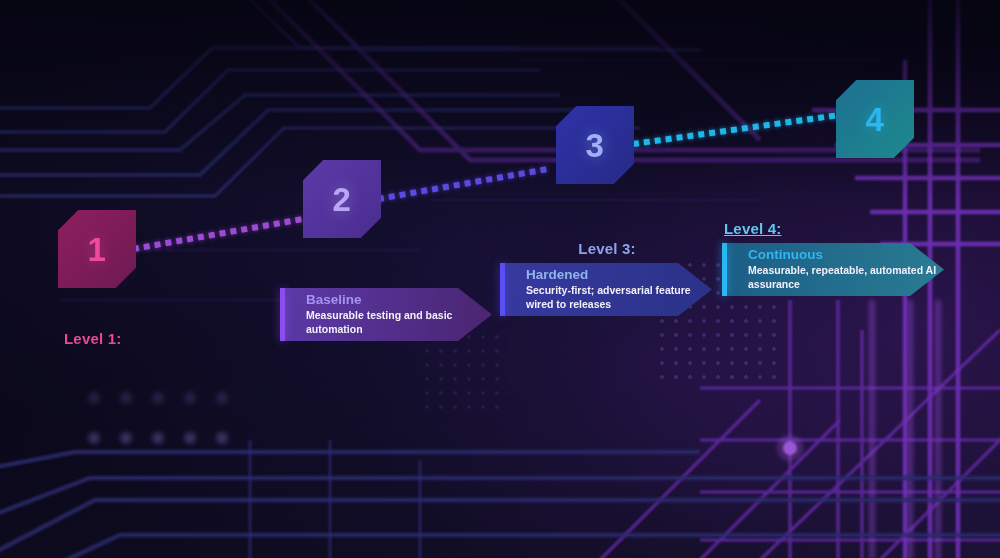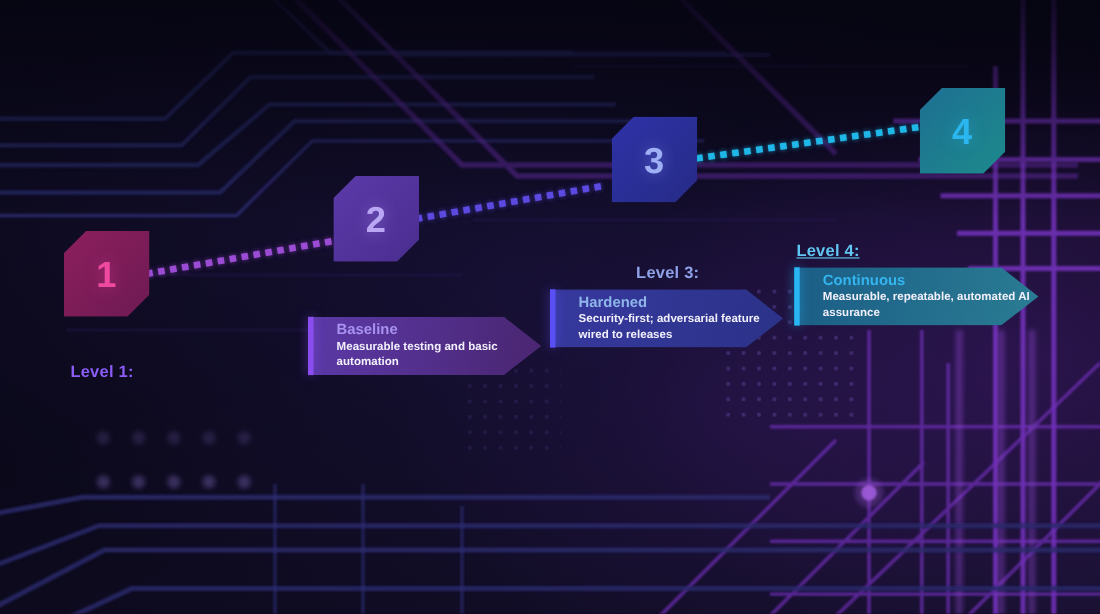--- a/index.html
+++ b/index.html
@@ -255,21 +255,21 @@
 
   <div class="hex" style="left: 556px; top: 106px; background: linear-gradient(135deg, rgb(46, 50, 168) 0%, rgb(38, 43, 134) 100%);">
     <span style="color: rgb(159, 176, 245); text-shadow: rgba(159, 176, 245, 0.4) 0px 0px 14px;">3</span>
   </div>
 
   <div class="hex" style="left: 836px; top: 80px; background: linear-gradient(135deg, rgb(29, 111, 146) 0%, rgb(29, 138, 140) 100%);">
     <span style="color: rgb(43, 182, 240); text-shadow: rgba(43, 182, 240, 0.4) 0px 0px 14px;">4</span>
   </div>
 
   <div class="levelcard" style="left:62px; top:330px; width:214px;">
-    <div class="lvl-label" style="color: #8b5cf6;">Level 1:</div>
+    <div class="lvl-label" style="color: #ec4899;">Level 1:</div>
   </div>
 
   <div class="levelcard" style="left:280px; top:288px; width:212px;">
     <div class="arrowbox">
       <div class="arrow-body" style="background: linear-gradient(100deg, rgb(91, 58, 168) 0%, rgb(74, 37, 112) 100%);"></div>
       <div class="accent" style="background: rgb(139, 77, 240); box-shadow: rgba(139, 77, 240, 0.533) 0px 0px 10px;"></div>
       <div class="card-txt">
         <div class="card-title" style="color: rgb(168, 146, 240);">Baseline</div>
         <div class="card-desc">Measurable testing and basic automation</div>
       </div>

